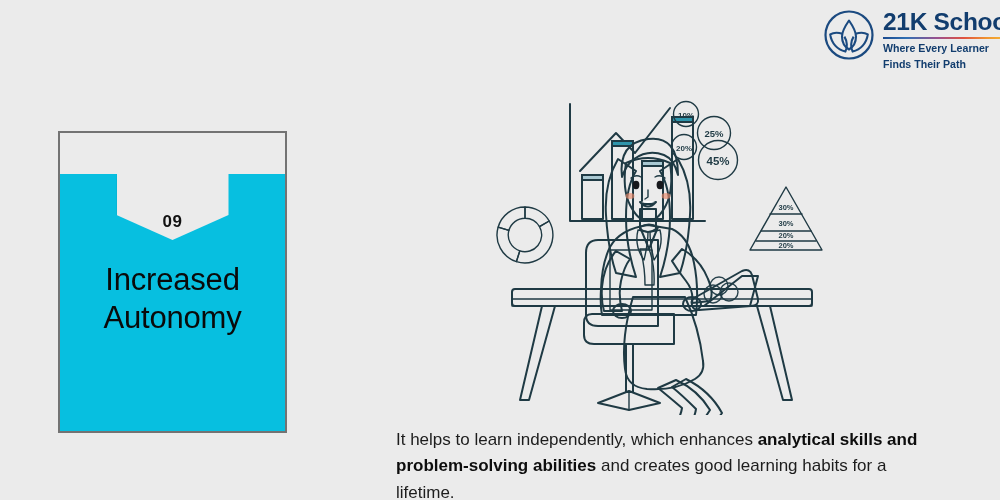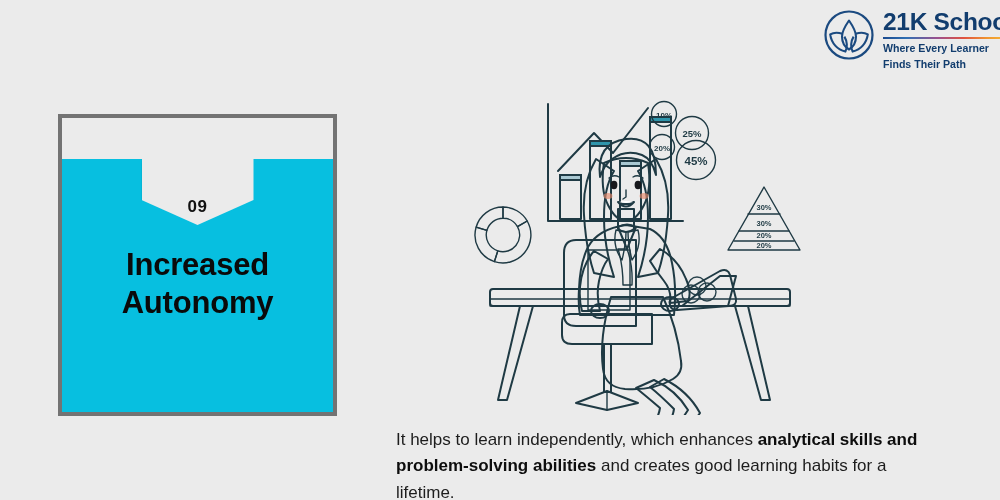--- a/index.html
+++ b/index.html
@@ -20,54 +20,54 @@
     line-height:1.0;white-space:nowrap;
   }
   .logo-rule{height:2.5px;width:100%;margin-top:2px;
     background:linear-gradient(90deg,#1b4b8f 0%,#2f6fb3 18%,#9b4f8d 42%,#e0523f 62%,#f0952f 80%,#f7c13a 100%);}
   .logo-tag{
     font-size:10.6px;font-weight:bold;color:#123d6e;line-height:1.18;margin-top:3px;white-space:nowrap;
   }
 
   
   .card{
-    position:absolute;left:58px;top:114px;width:279px;height:302px;
-    border:4px solid #737373;box-sizing:border-box;
+    position:absolute;left:58px;top:131px;width:229px;height:302px;
+    border:2px solid #737373;box-sizing:border-box;
   }
   .card-fill{
     position:absolute;left:0;top:41px;right:0;bottom:0;background:#07bfe0;
   }
   .notch{
     position:absolute;left:50%;transform:translateX(-50%);
     top:41px;width:112px;height:66px;
     background:#ebebeb;
     clip-path:polygon(0 0,100% 0,100% 62%,50% 100%,0 62%);
     filter:drop-shadow(0 2px 2px rgba(0,0,0,0.22));
   }
   .notch-num{
     position:absolute;left:50%;transform:translateX(-50%);
     top:41px;width:112px;height:58px;
     display:flex;align-items:flex-end;justify-content:center;
     font-size:17px;font-weight:bold;color:#111;letter-spacing:0.5px;
   }
   .card-title{
     position:absolute;left:0;right:0;top:128px;
     text-align:center;color:#0a0a0a;
-    font-size:31px;font-weight:bold;line-height:1.22;letter-spacing:-0.2px;
+    font-size:31px;font-weight:normal;line-height:1.22;letter-spacing:-0.2px;
   }
 
   
   .body-text{
     position:absolute;left:396px;top:411px;width:546px;
     text-align:left;font-size:17px;line-height:1.55;color:#1d1d1d;margin-top:16px;
   }
   .body-text b{font-weight:bold;color:#0d0d0d;}
 
   
-  .illus{position:absolute;left:448px;top:85px;width:400px;height:330px;}
+  .illus{position:absolute;left:470px;top:85px;width:400px;height:330px;}
   .illus svg{display:block;}
 </style>
 </head>
 <body>
 
 <div id="stage">
 
   <div class="logo-wrap">
     <div class="logo-mark">
       <svg viewBox="0 0 52 52" width="52" height="52" aria-hidden="true">

